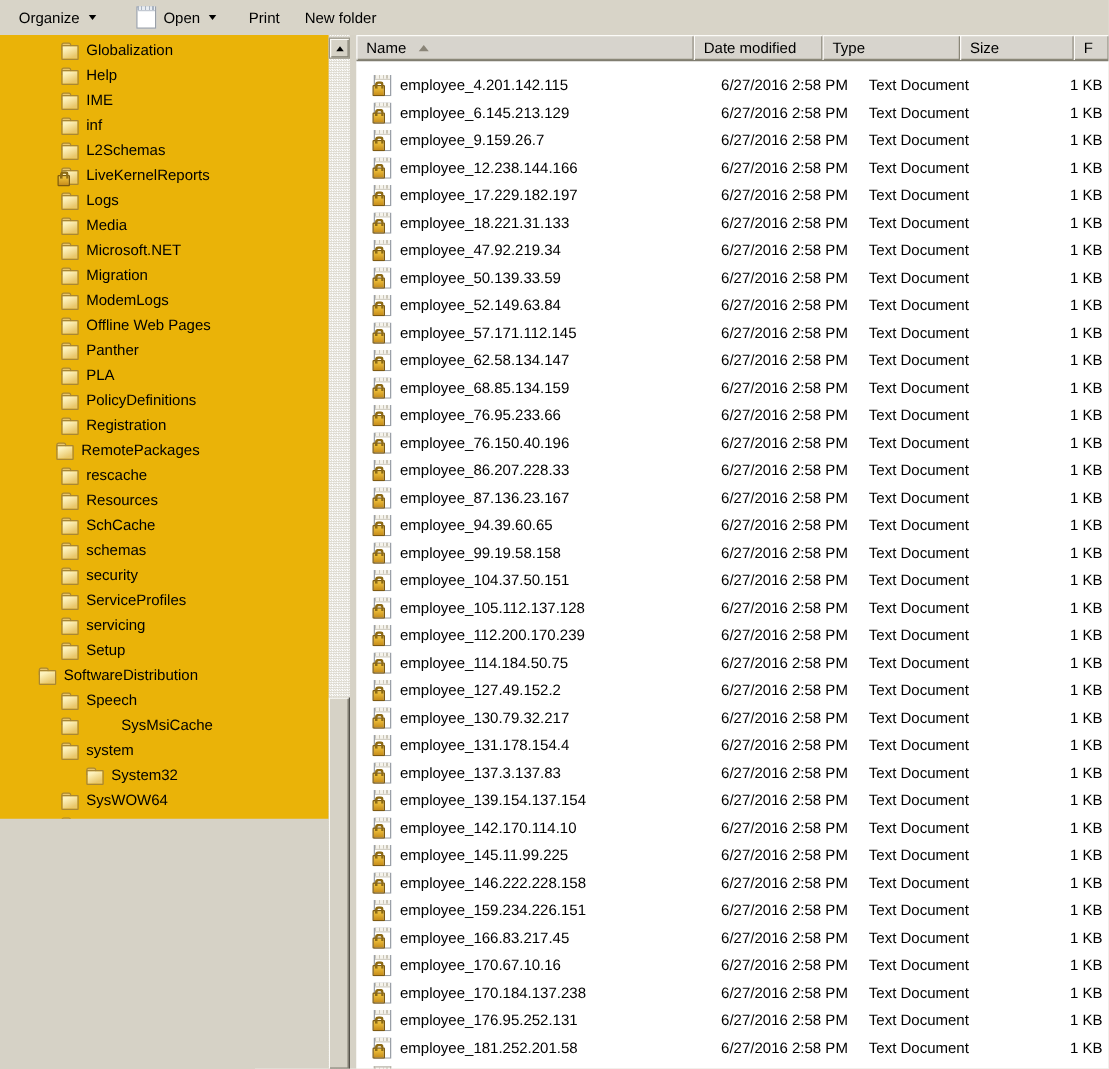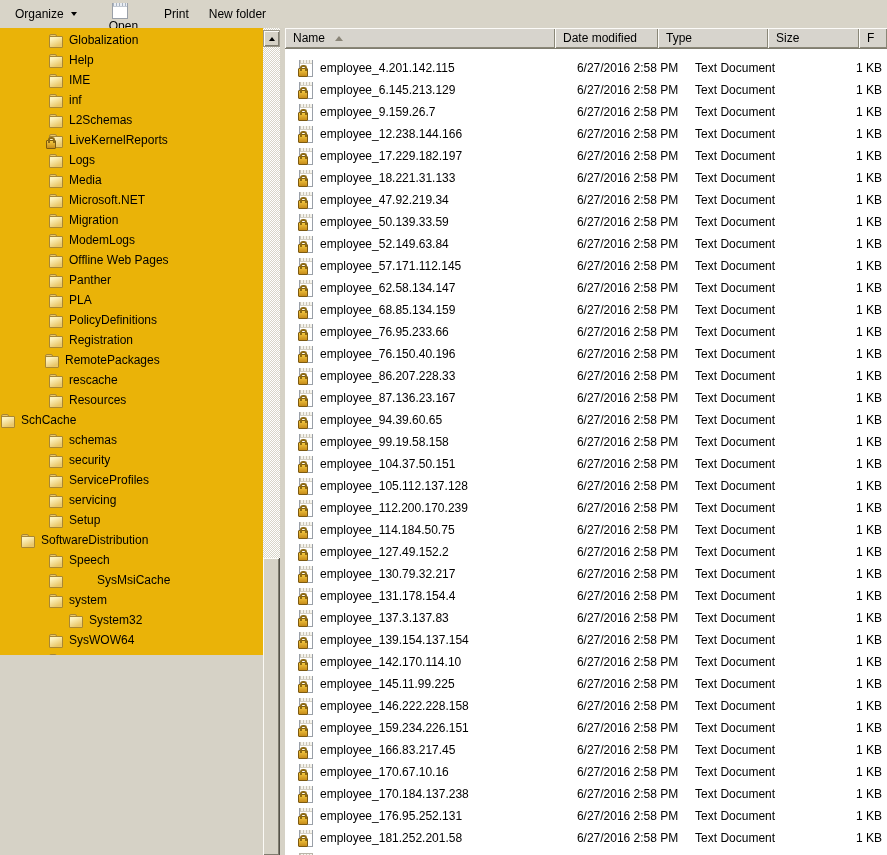--- a/index.html
+++ b/index.html
@@ -6,21 +6,21 @@
   .app{
     position:relative;width:887px;height:855px;overflow:hidden;
     background:#d6d2c6;font-family:"Liberation Sans",sans-serif;
     font-size:12px;color:#000;cursor:default;
     -webkit-font-smoothing:none;
   }
   
   .cmdbar{position:absolute;left:0;top:0;width:887px;height:28px;background:#d8d4c8;
     display:flex;align-items:center;padding-left:6px;box-sizing:border-box;}
   .cmd-item{display:flex;align-items:center;height:22px;padding:0 9px;white-space:nowrap;}
-  .cmd-item:nth-child(2){margin-left:14px;flex-direction:column;}
+  .cmd-item:nth-child(2){margin-left:14px;}
   .cmd-item:nth-child(3){margin-left:8px;}
   .cmd-item:nth-child(4){margin-left:2px;}
   .caret{width:0;height:0;border-left:3px solid transparent;border-right:3px solid transparent;
     border-top:4px solid #000;margin-left:7px;}
   .np-icon{position:relative;width:14px;height:16px;background:#fff;border:1px solid #9aa0a8;
     margin-right:6px;flex:0 0 14px;}
   .np-icon::before{content:"";position:absolute;top:-1px;left:0;right:0;height:3px;
     background:repeating-linear-gradient(90deg,#aab4c2 0 1px,#e9edf2 1px 3px);
     border-bottom:1px solid #c3c9d2;}
   
@@ -213,21 +213,21 @@
   <div class="titem" style="padding-left: 48px;">
     <span class="tree-icon ic-folder"></span>
     <span>rescache</span>
   </div>
 
   <div class="titem" style="padding-left: 48px;">
     <span class="tree-icon ic-folder"></span>
     <span>Resources</span>
   </div>
 
-  <div class="titem" style="">
+  <div class="titem" style="padding-left: 48px;">
     <span class="tree-icon ic-folder"></span>
     <span>SchCache</span>
   </div>
 
   <div class="titem" style="padding-left: 48px;">
     <span class="tree-icon ic-folder"></span>
     <span>schemas</span>
   </div>
 
   <div class="titem" style="padding-left: 48px;">
@@ -243,21 +243,21 @@
   <div class="titem" style="padding-left: 48px;">
     <span class="tree-icon ic-folder"></span>
     <span>servicing</span>
   </div>
 
   <div class="titem" style="padding-left: 48px;">
     <span class="tree-icon ic-folder"></span>
     <span>Setup</span>
   </div>
 
-  <div class="titem" style="padding-left: 20px; align-items: center;">
+  <div class="titem" style="padding-left: 30px; align-items: center;">
     <span class="tree-icon ic-folder"></span>
     <span>SoftwareDistribution</span>
   </div>
 
   <div class="titem" style="padding-left: 48px;">
     <span class="tree-icon ic-folder"></span>
     <span>Speech</span>
   </div>
 
   <div class="titem" style="padding-left: 48px; gap: 28px;">

